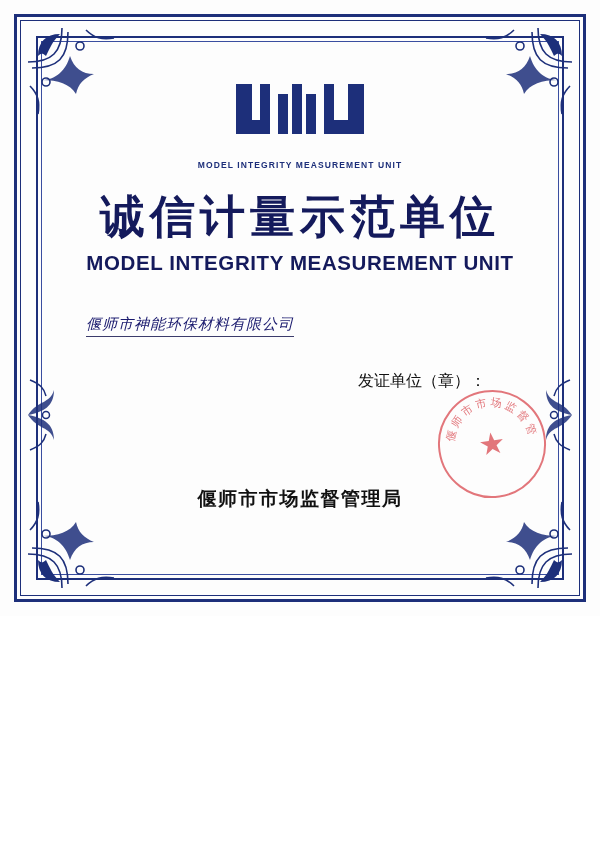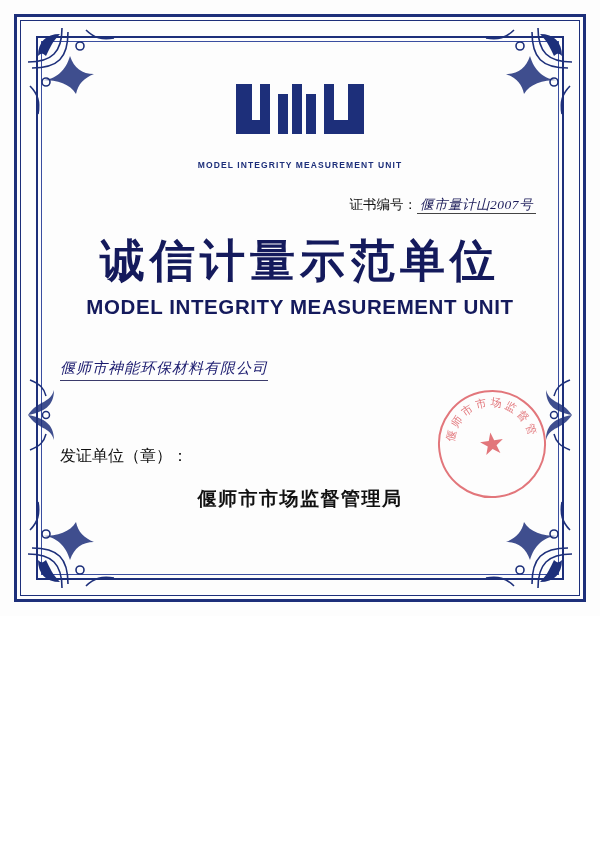--- a/index.html
+++ b/index.html
@@ -114,20 +114,21 @@
     margin-top: 8px;
     text-align: center;
     font-size: 20.5px;
     font-weight: bold;
     color: #141a5c;
     letter-spacing: 0.6px;
     font-family: "Liberation Sans", sans-serif;
   }
   .recipient {
     margin-top: 40px;
+    margin-left: 26px;
     font-size: 15px;
     color: #1a1a6e;
     font-style: italic;
     font-family: "Liberation Serif", serif;
     display: inline-block;
     border-bottom: 1px solid #3b3b6b;
     padding-bottom: 2px;
     letter-spacing: 1px;
   }
   .body-text {
@@ -135,22 +136,22 @@
     font-size: 16.5px;
     line-height: 2.0;
     color: #111;
     text-align: justify;
     text-justify: inter-ideograph;
     font-family: "DejaVu Sans", sans-serif;
     letter-spacing: 0.3px;
   }
   .body-text .indent { display: inline-block; width: 34px; }
   .issuer-line {
-    margin-top: 65px;
-    text-align: left;
+    margin-top: 34px;
+    text-align: right;
     font-size: 16px;
     color: #111;
     padding-right: 54px;
     font-family: "DejaVu Sans", sans-serif;
   }
   .footer-org {
     position: absolute;
     left: 0; right: 0;
     bottom: 52px;
     text-align: center;
@@ -282,23 +283,20 @@
           <path d="M94 14 h10 v50 h-10 z"></path>
           <path d="M104 50 h14 v14 h-14 z"></path>
           <path d="M118 14 h16 v50 h-16 z"></path>
 
           <path d="M6 68 h128 v4 h-128 z" opacity="0"></path>
         </svg>
       </div>
       <div class="logo-en">MODEL INTEGRITY MEASUREMENT UNIT</div>
     </div>
 
-    <div class="cert-no">
-      <span class="label">证书编号：</span><span class="value">偃市量计山2007号</span>
-    </div>
 
     <div class="title-cn">诚信计量示范单位</div>
     <div class="title-en">MODEL INTEGRITY MEASUREMENT UNIT</div>
 
     <div class="recipient">偃师市神能环保材料有限公司</div>
 
 
     <div class="issuer-line">发证单位（章）：</div>
 
     <div class="footer-org">偃师市市场监督管理局</div>

